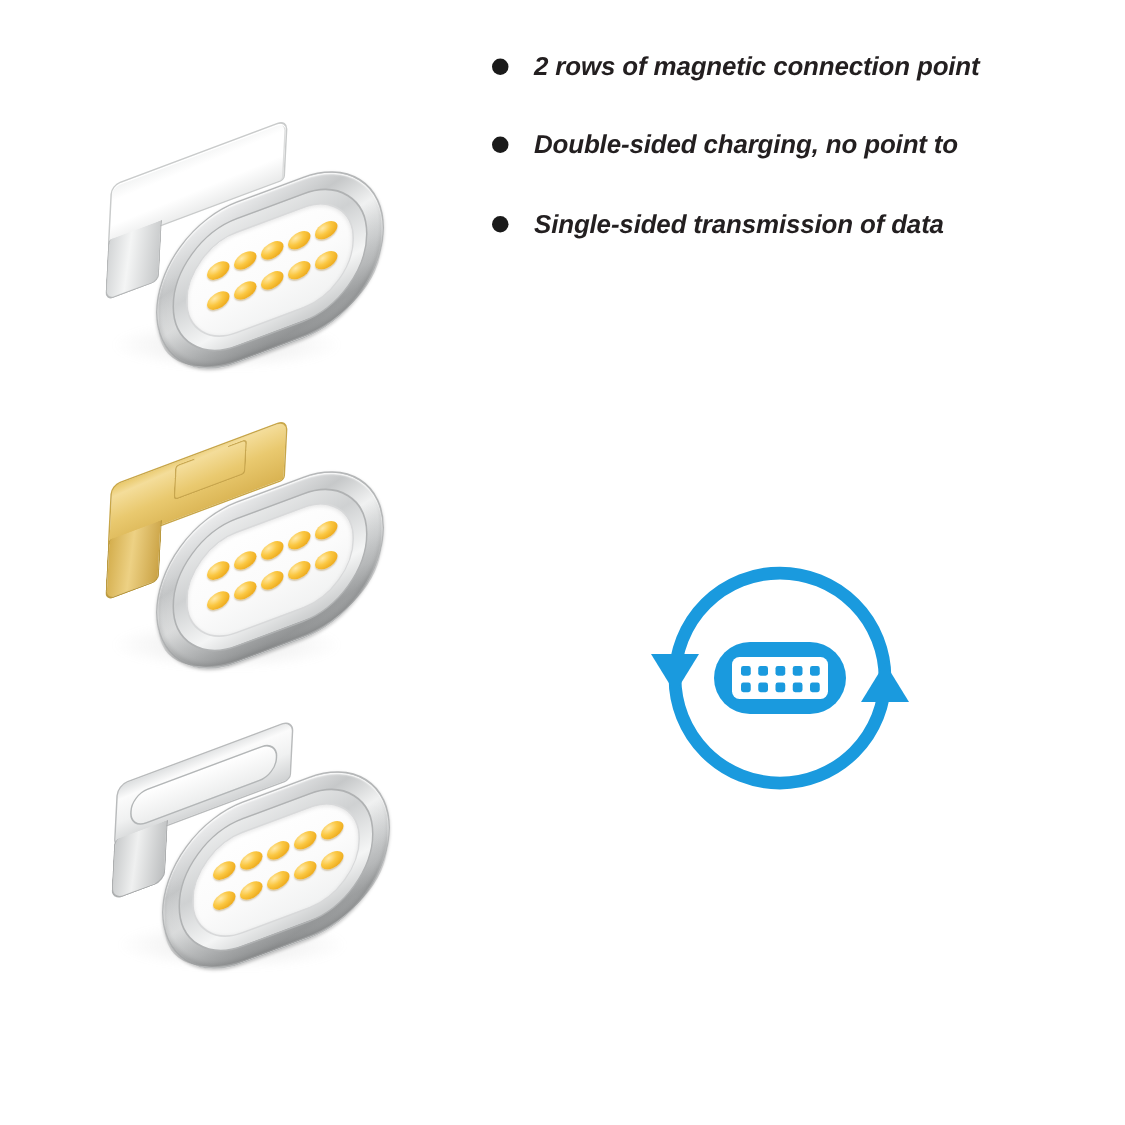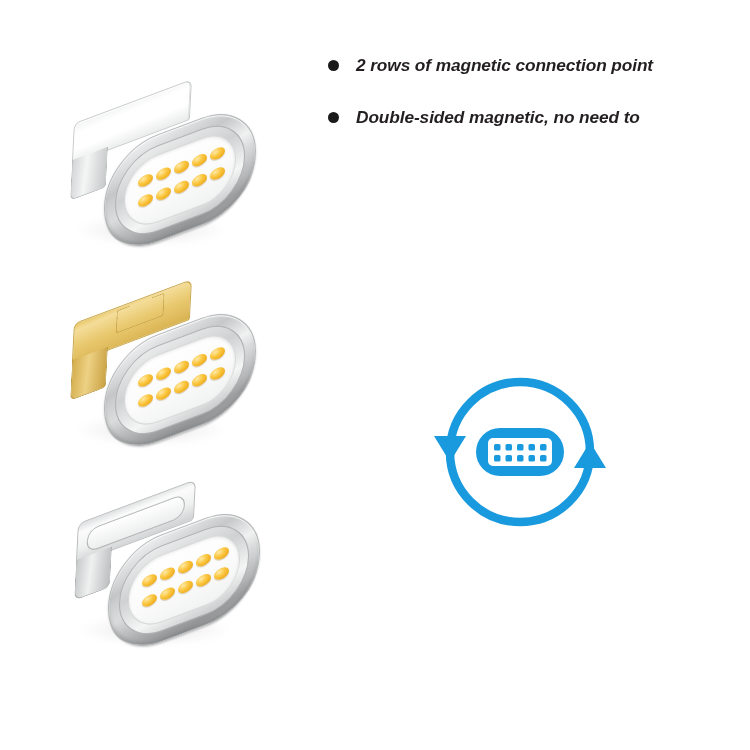--- a/index.html
+++ b/index.html
@@ -14,21 +14,21 @@
     height: 750px;
     background: #ffffff;
     overflow: hidden;
     font-family: "Liberation Sans", "DejaVu Sans", sans-serif;
   }
 
   
   .feature-list {
     position: absolute;
     left: 322px;
-    top: 52px;
+    top: 31px;
     width: 412px;
   }
   .feature-item {
     position: relative;
     padding-left: 34px;
     margin-bottom: 26px;
   }
   .feature-bullet {
     position: absolute;
     left: 6px;
@@ -268,23 +268,27 @@
 
   <div class="feature-list">
 
     <div class="feature-item">
       <span class="feature-bullet"></span>
       <div class="feature-line">2 rows of magnetic connection point</div>
     </div>
 
     <div class="feature-item">
       <span class="feature-bullet"></span>
-      <div class="feature-line">Double-sided magnetic, no need to</div>
-    </div>
-
+      <div class="feature-line">Double-sided charging, no point to</div>
+    </div>
+
+    <div class="feature-item">
+      <span class="feature-bullet"></span>
+      <div class="feature-line">Single-sided transmission of data</div>
+    </div>
 
   </div>
 
   <div class="connector" style="left:58px; top:96px;">
     <div class="conn-scene">
       <div class="conn-shadow"></div>
       <div class="conn-tip tip-lightning">
         <div class="conn-tip-top"></div>
         <div class="conn-tip-front"></div>
       </div>

